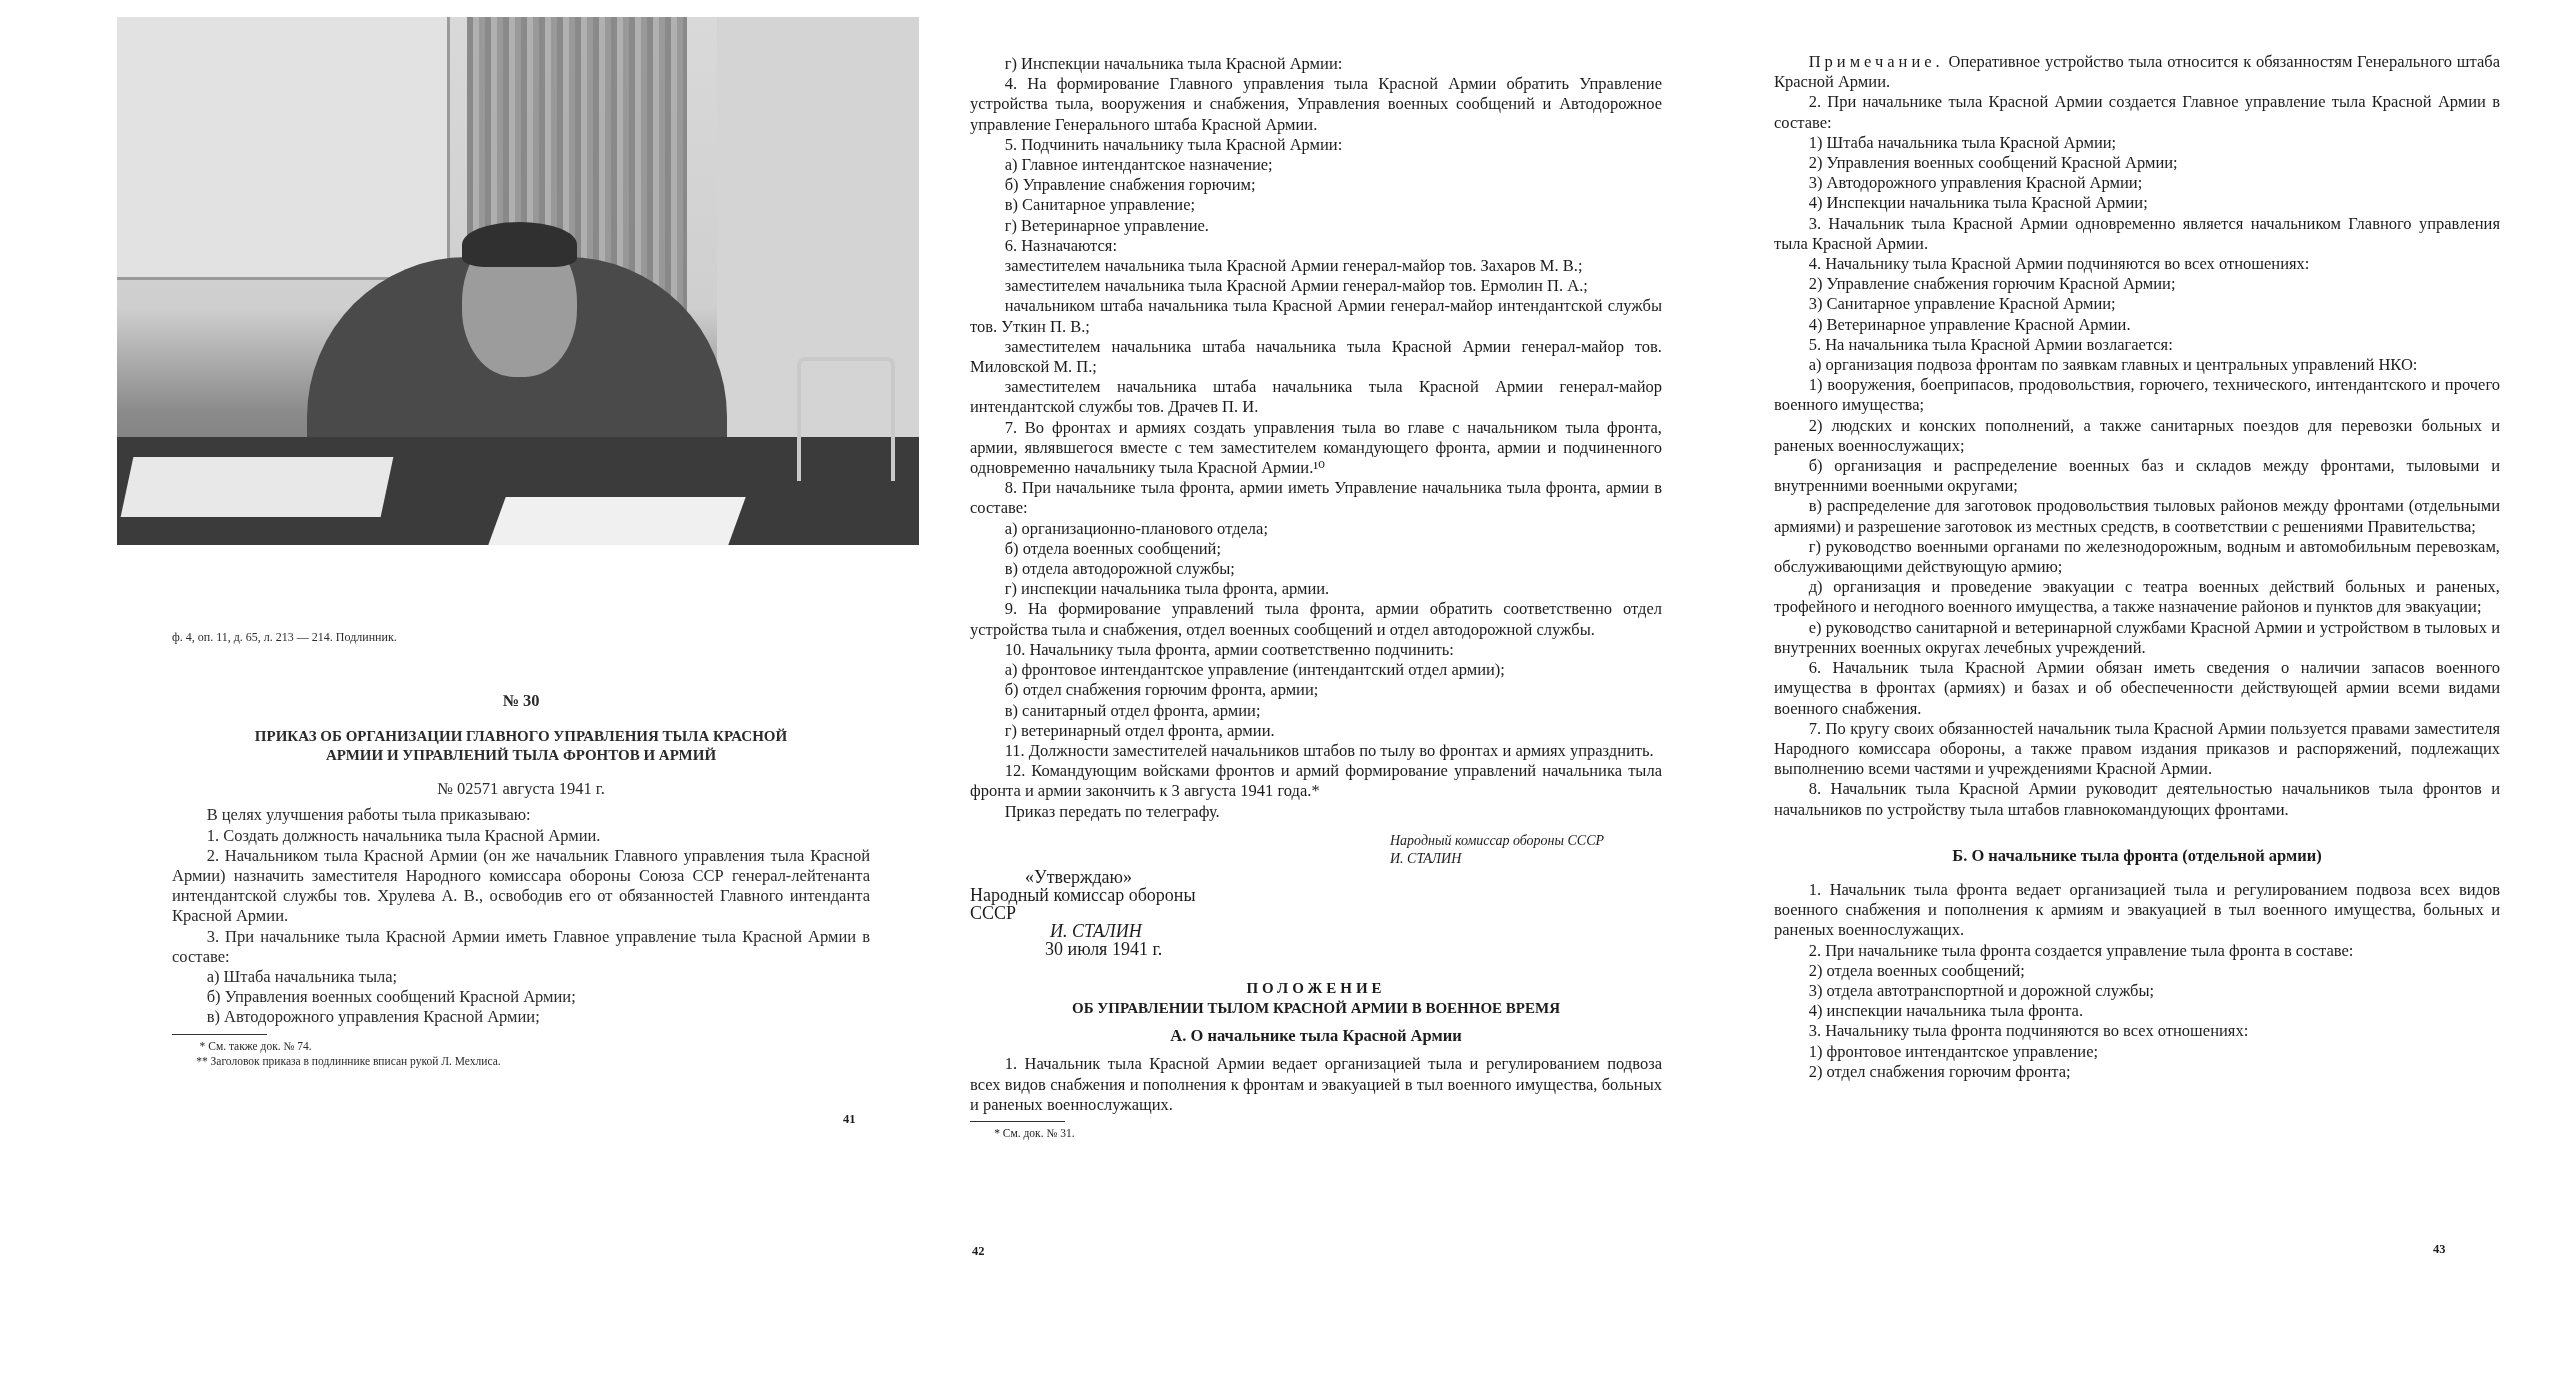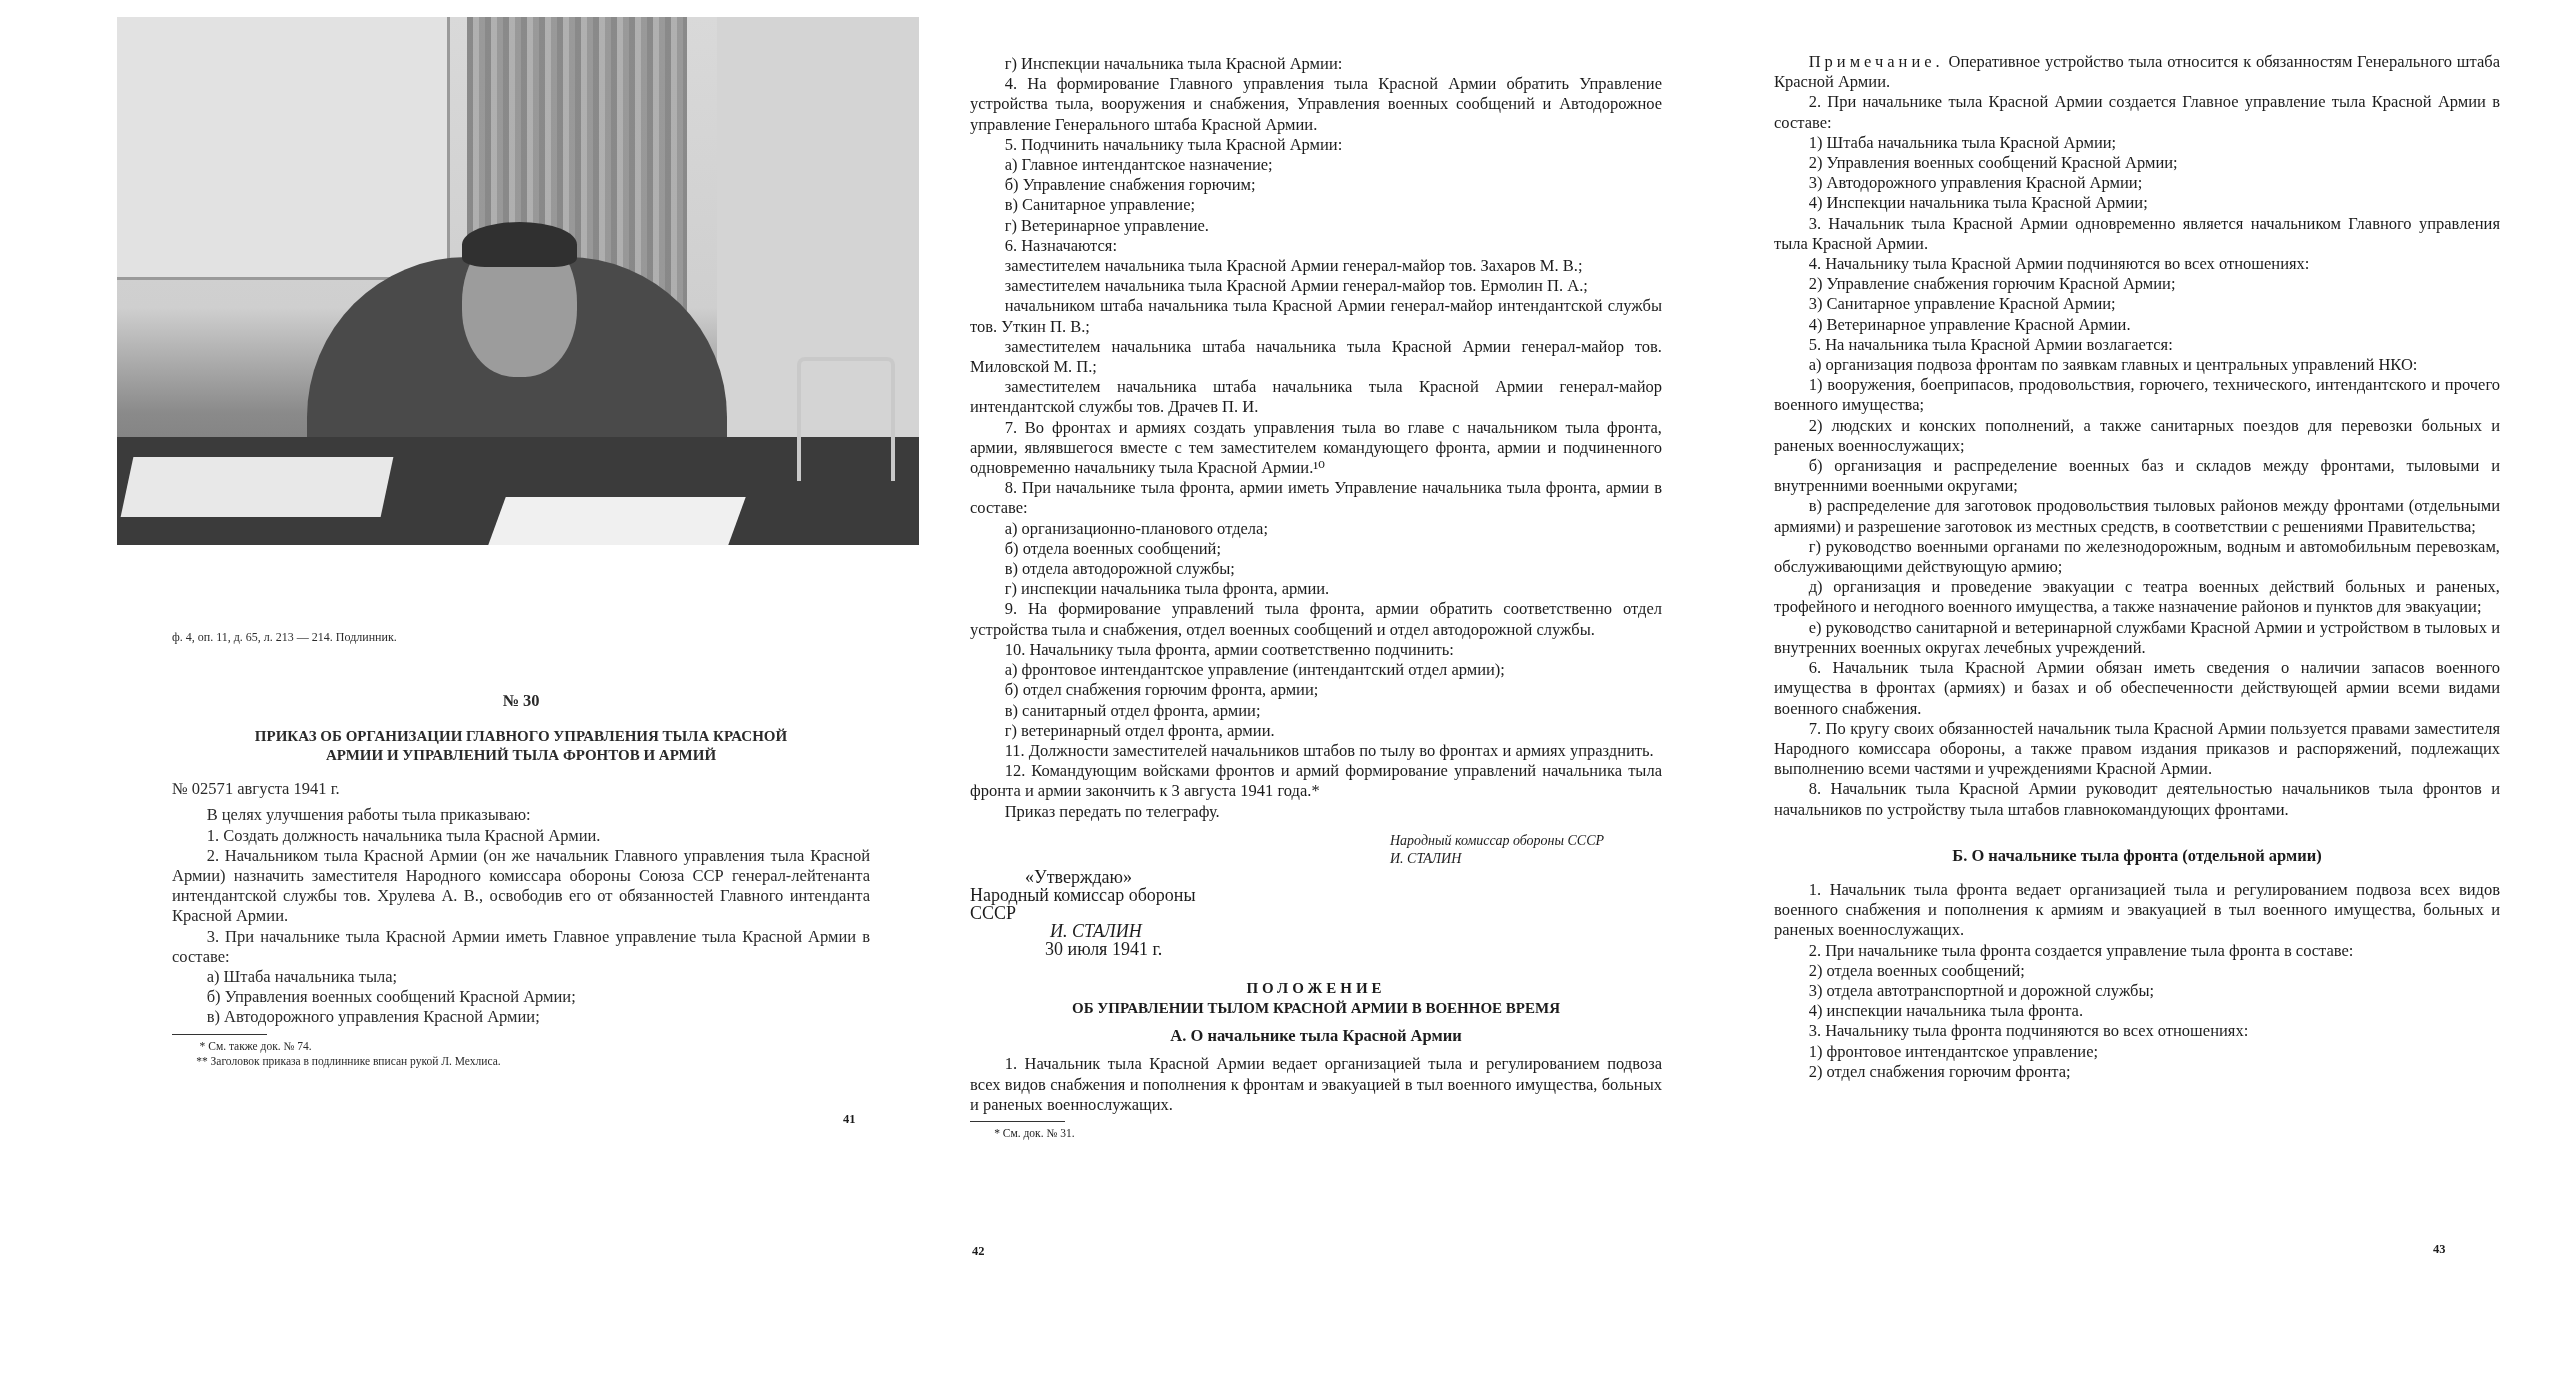--- a/index.html
+++ b/index.html
@@ -49,21 +49,21 @@
   <div class="paper1"></div>
   <div class="paper2"></div>
   <div class="lamp"></div>
 </div>
 
 <div class="page" id="left-page">
   <p class="small" style="font-size:12px;">ф. 4, оп. 11, д. 65, л. 213 — 214. Подлинник.</p>
   <p class="center bold" style="margin-top:46px;">№ 30</p>
   <p class="center bold" style="margin-top:16px;font-size:15px;line-height:19px;">ПРИКАЗ ОБ ОРГАНИЗАЦИИ ГЛАВНОГО УПРАВЛЕНИЯ ТЫЛА КРАСНОЙ</p>
   <p class="center bold" style="font-size:15px;line-height:19px;">АРМИИ И УПРАВЛЕНИЙ ТЫЛА ФРОНТОВ И АРМИЙ</p>
-  <div style="display:flex;justify-content:flex-start;margin-top:14px;">
+  <div style="display:flex;justify-content:center;margin-top:14px;">
     <span>№ 0257</span>
     <span>1 августа 1941 г.</span>
   </div>
   <div style="margin-top:6px;">
     <p class="ind">В целях улучшения работы тыла приказываю:</p>
     <p class="ind">1. Создать должность начальника тыла Красной Армии.</p>
     <p class="ind">2. Начальником тыла Красной Армии (он же начальник Главного управления тыла Красной Армии) назначить заместителя Народного комиссара обороны Союза ССР генерал-лейтенанта интендантской службы тов. Хрулева А. В., освободив его от обязанностей Главного интенданта Красной Армии.</p>
     <p class="ind">3. При начальнике тыла Красной Армии иметь Главное управление тыла Красной Армии в составе:</p>
     <p class="li">а) Штаба начальника тыла;</p>
     <p class="li">б) Управления военных сообщений Красной Армии;</p>

